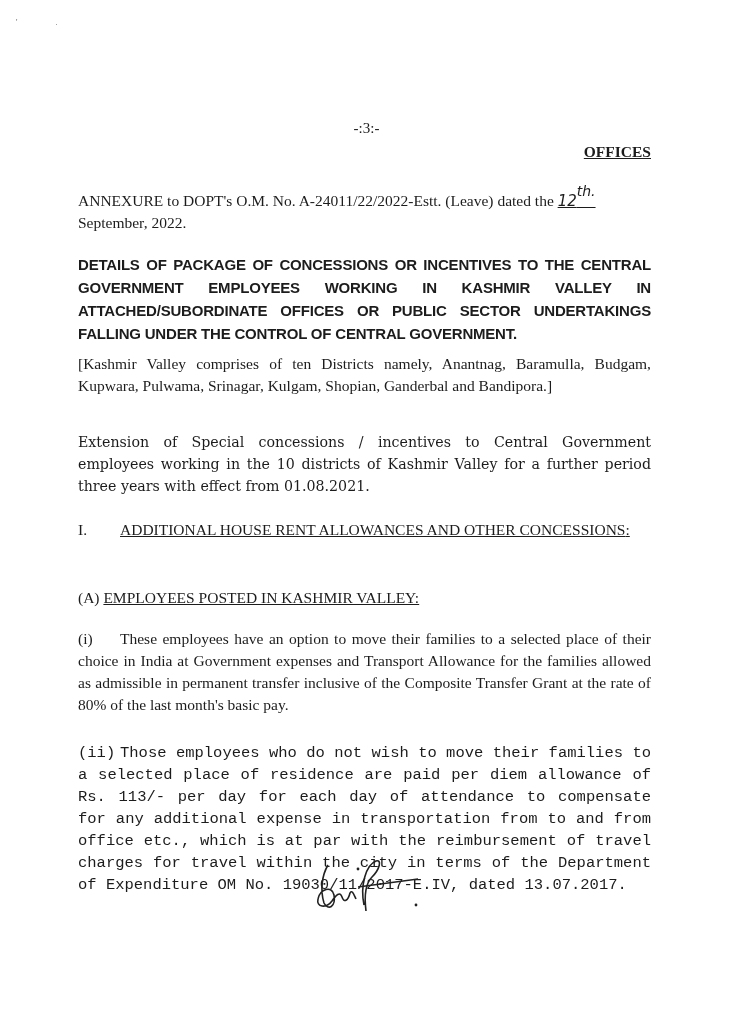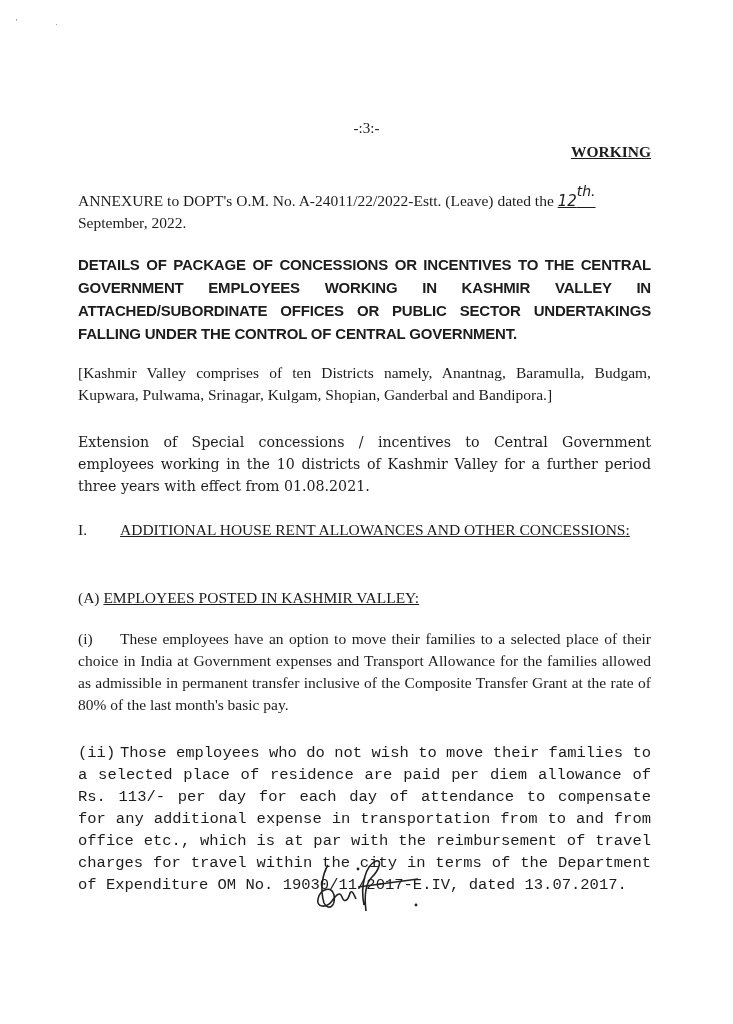--- a/index.html
+++ b/index.html
@@ -8,40 +8,40 @@
       font-family: "Liberation Serif", serif; color: #1c1c1c; position: relative;
     }
     .specks { position: absolute; left: 16px; top: 18px; font-size: 8px; color: #666; letter-spacing: 18px; }
     .page-no { position: absolute; top: 120px; left: 0; width: 733px; text-align: center; font-size: 15px; }
     .annex-label { position: absolute; top: 143px; right: 82px; font-size: 15.5px; font-weight: bold; text-decoration: underline; }
     .block { position: absolute; left: 78px; width: 573px; font-size: 15.5px; line-height: 22px; text-align: justify; }
     .ref { top: 184px; }
     .hand { font-family: "DejaVu Sans", sans-serif; font-size: 15px; display: inline-block; position: relative; text-decoration: underline; font-style: italic; }
     .hand sup { font-size: 14px; position: relative; top: -4px; }
     .heading { top: 253px; font-weight: bold; font-size: 15px; line-height: 23px; font-family: Liberation Sans, sans-serif; letter-spacing: -0.2px; }
-    .districts { top: 362px; }
+    .districts { top: 353px; }
     .extension { top: 431px; font-weight: normal; font-family: "DejaVu Serif", serif; font-size: 14.2px; line-height: 22px; }
     .sec1 { top: 519px; font-size: 15.5px; }
     .sec1 .num { position: absolute; left: 0; top: 0; }
     .sec1 .title { margin-left: 42px; display: block; text-decoration: underline; text-align: justify; text-align-last: left; }
     .secA { top: 587px; font-size: 15.5px; }
     .secA .t { text-decoration: underline; margin-left: 0; }
     .para1 { top: 628px; }
     .para2 { top: 742px; font-family: Liberation Mono, monospace; }
     .marker { display: inline-block; width: 42px; }
     .signature { position: absolute; left: 300px; top: 855px; width: 140px; height: 60px; }
   </style>
 </head>
 <body>
 
 <div class="specks">' .</div>
 
 <div class="page-no">-:3:-</div>
 
-<div class="annex-label">WORKING</div>
+<div class="annex-label">OFFICES</div>
 
 <div class="block ref">
   <span>ANNEXURE to DOPT's O.M. No. A-24011/22/2022-Estt. (Leave)   dated the</span>
   <span class="hand"><span>12</span><sup>th.</sup></span><br>
   <span>September, 2022.</span>
 </div>
 
 <div class="block heading">DETAILS OF PACKAGE OF CONCESSIONS OR INCENTIVES TO THE CENTRAL GOVERNMENT EMPLOYEES WORKING IN KASHMIR VALLEY IN ATTACHED/SUBORDINATE OFFICES OR PUBLIC SECTOR UNDERTAKINGS FALLING UNDER THE CONTROL OF CENTRAL GOVERNMENT.</div>
 
 <div class="block districts">[Kashmir Valley comprises of ten Districts namely, Anantnag, Baramulla, Budgam, Kupwara, Pulwama, Srinagar, Kulgam, Shopian, Ganderbal and Bandipora.]</div>

